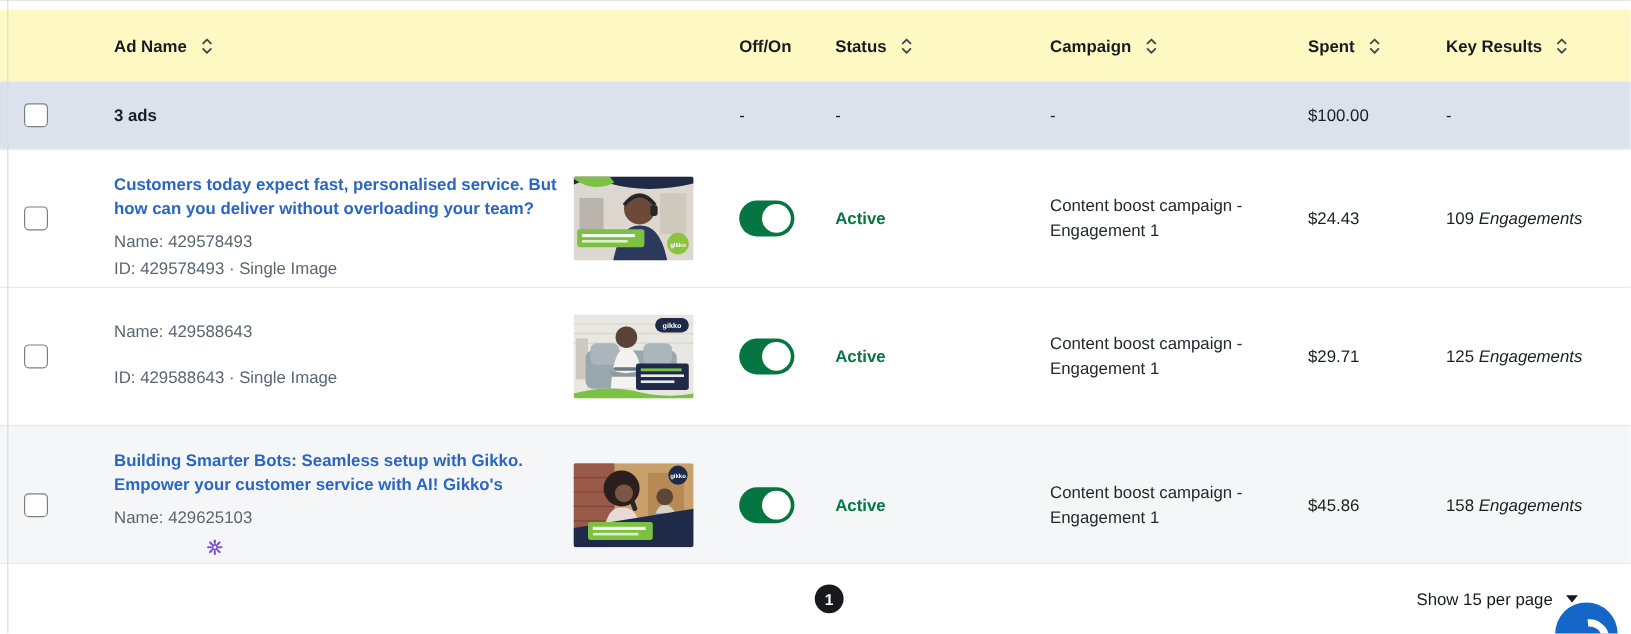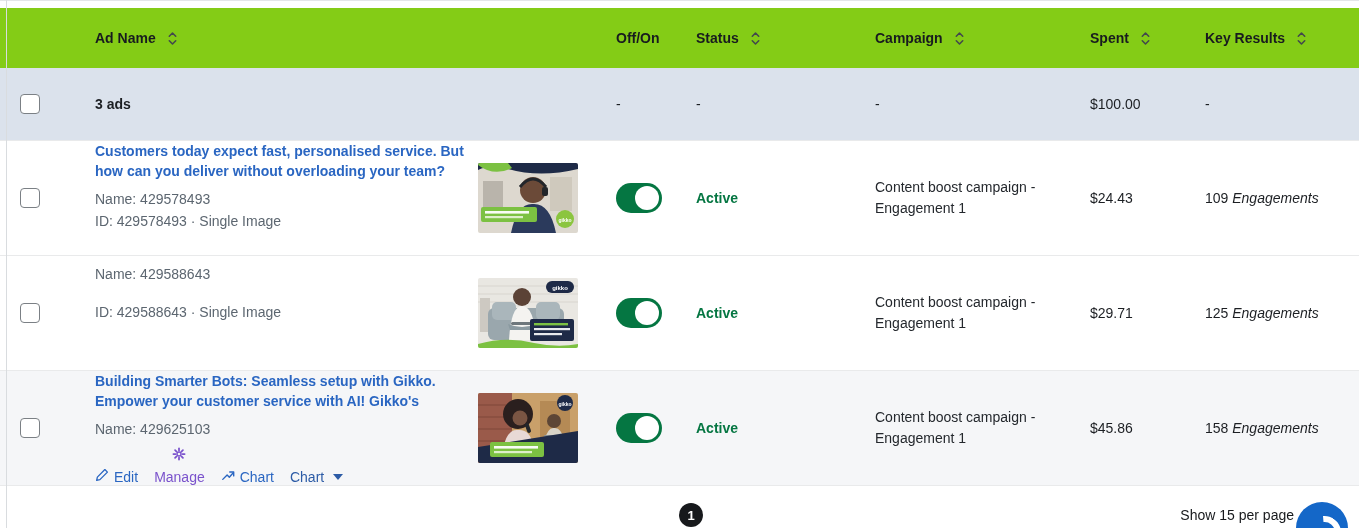--- a/index.html
+++ b/index.html
@@ -16,49 +16,49 @@
   .left-edge { position:absolute; left:6px; top:0; bottom:0; width:1px; background:#d9dcdf; z-index:6; }
 
   .grid {
     display:grid;
     grid-template-columns:95px 383px 138px 80px 179px 215px 115px 1fr;
     align-items:center;
   }
   .header-row {
     margin-top:8px;
     height:60px;
-    background:#84cc16;
+    background:#fef9c3;
     font-weight:700;
     color:#181b1f;
   }
   .hcell { display:flex; align-items:center; gap:11px; }
   .sort-icon svg { display:block; }
 
   .summary-row {
-    height:72px;
+    height:56px;
     background:#dbe2ec;
   }
   .summary-label { font-weight:700; grid-column:2/4; }
 
   .checkbox-cell { padding-left:20px; }
   .checkbox {
     width:20px; height:20px;
     border:1.5px solid #7b8085;
     border-radius:4px;
     background:#fff;
   }
 
   .data-row {
     height:115px;
     border-top:1px solid #e9eaeb;
     background:#fff;
   }
   .data-row.hovered { background:#f5f6f8; }
 
-  .ad-cell { align-self:start; }
+  .ad-cell { align-self:start; padding-top:18px; }
   .ad-title {
     font-weight:700;
     color:#2a66c2;
     line-height:20px;
     max-width:378px;
     text-decoration:none;
     display:block;
     cursor:pointer;
   }
   .ad-meta { color:#5c6670; line-height:22px; margin-top:7px; }

